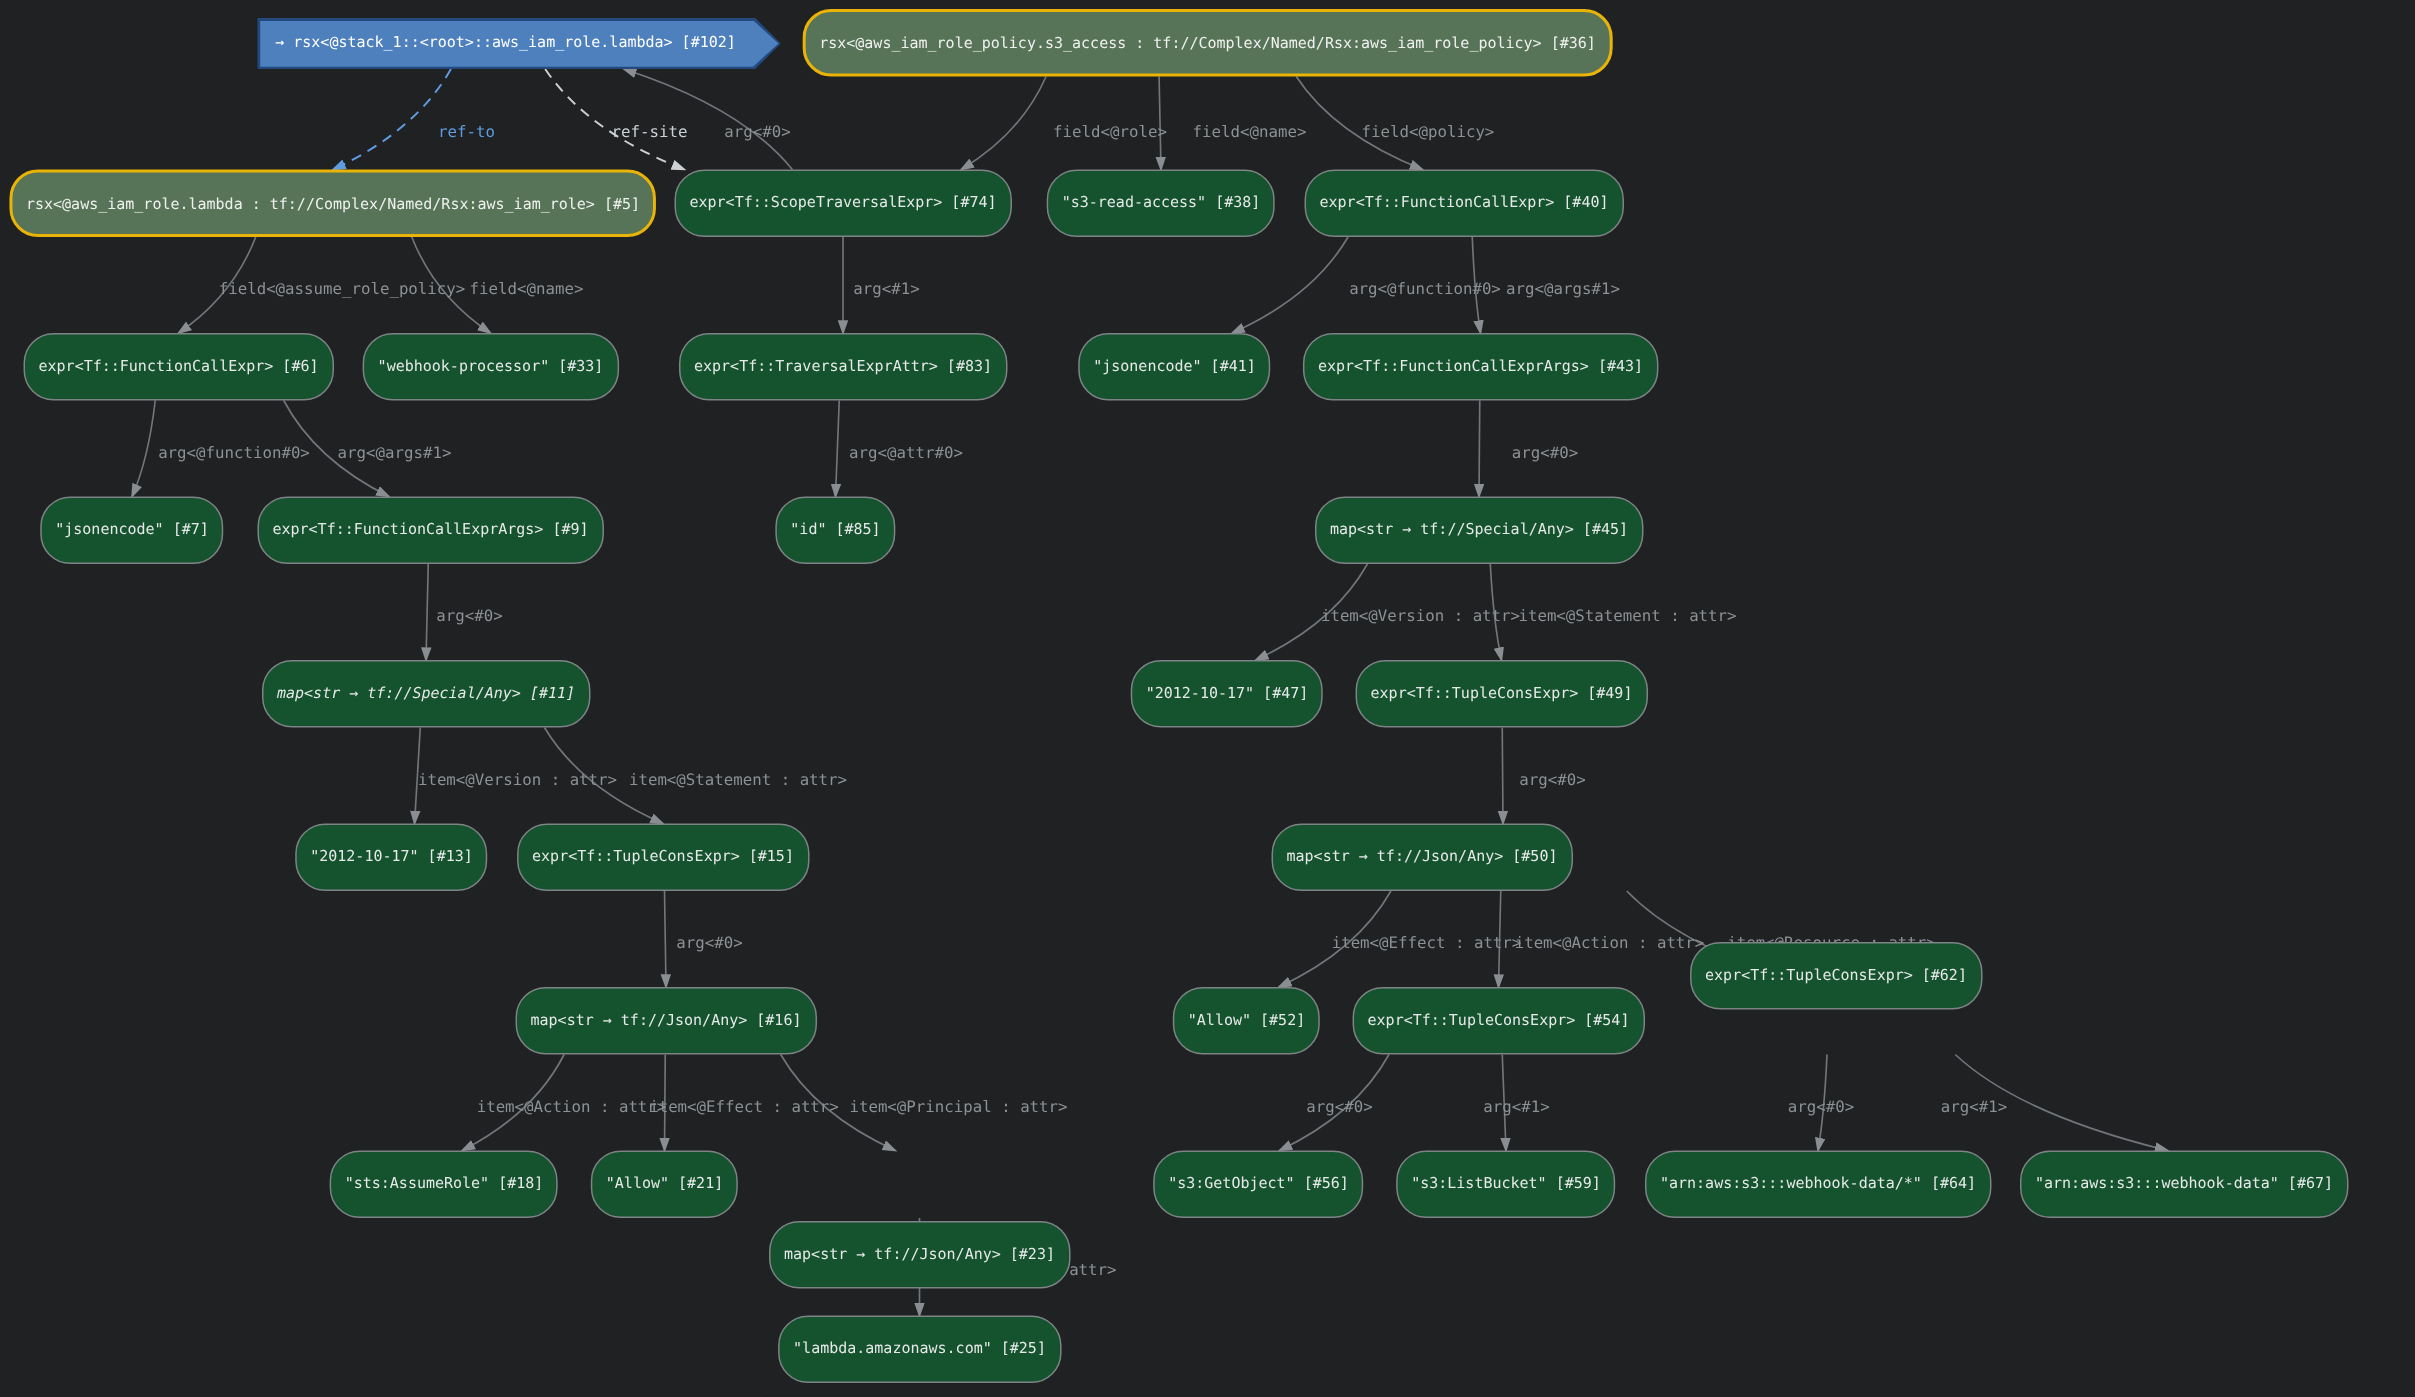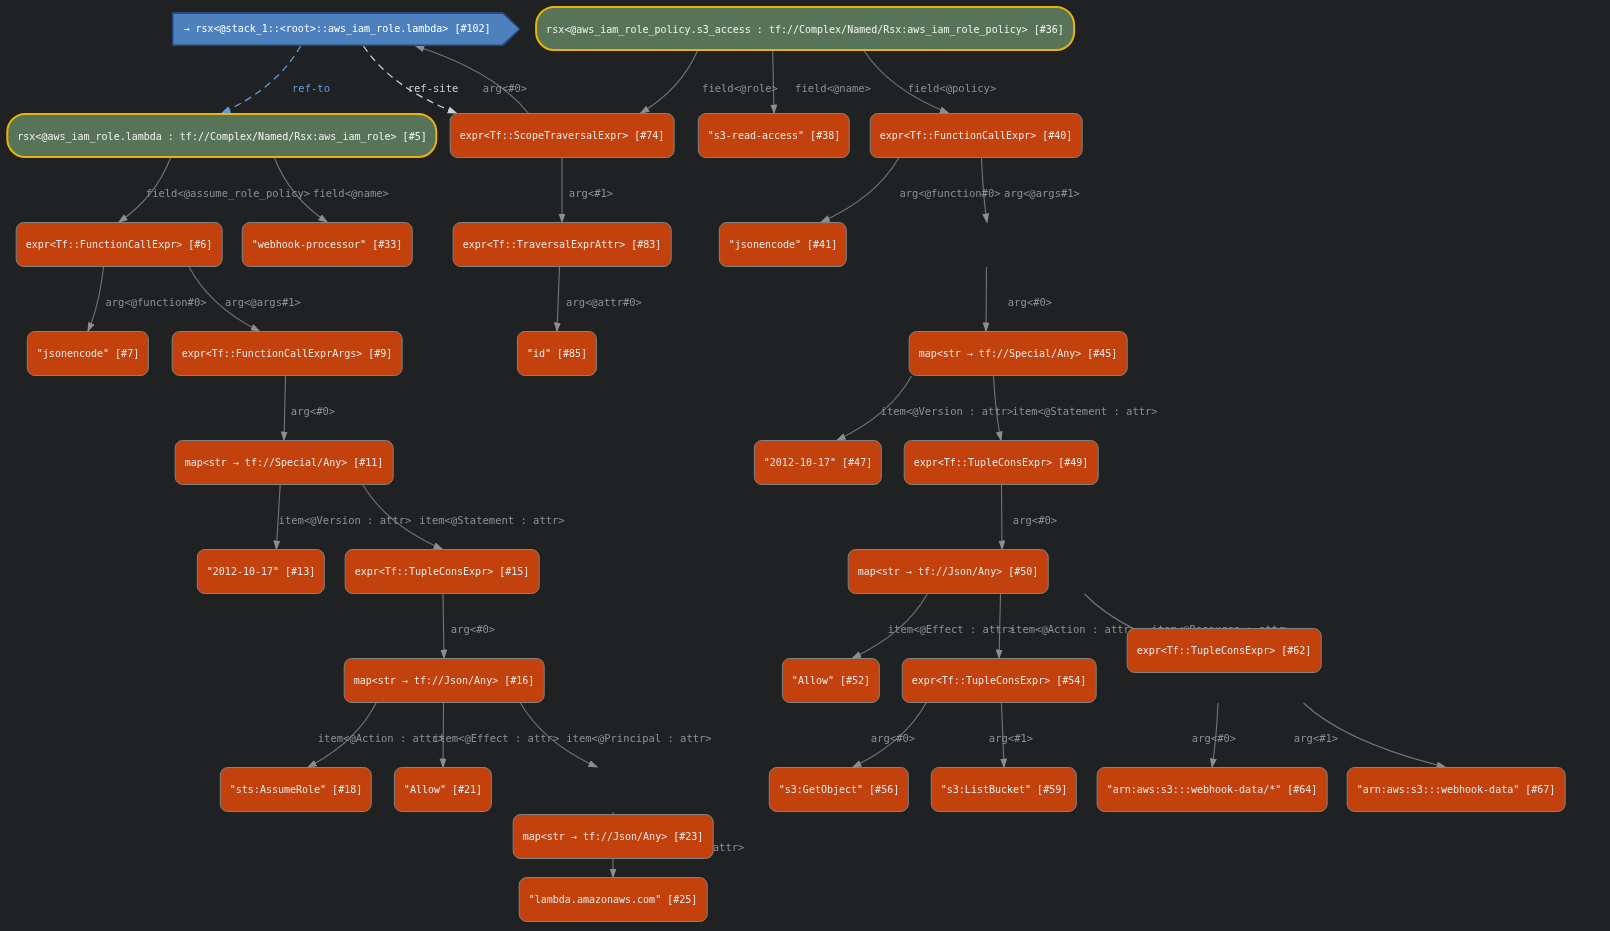--- a/index.html
+++ b/index.html
@@ -5,22 +5,22 @@
   html,body{margin:0;padding:0;background:#1f2123;}
   #canvas{
     position:relative;width:1610px;height:931px;background:#1f2123;
     overflow:hidden;font-family:"DejaVu Sans Mono","Liberation Mono",monospace;
   }
   #edges{position:absolute;left:0;top:0;width:1610px;height:931px;}
   #nodes{position:absolute;left:0;top:0;width:100%;height:100%;pointer-events:none;}
   .node{
     position:absolute;transform:translateX(-50%);
     height:45px;line-height:43px;padding:0 9px;box-sizing:border-box;
-    border:1px solid #7e8386;border-radius:8px;
-    color:#e6e8e9;font-size:10px;white-space:pre;background:#c2410c;
+    border:1px solid #7e8386;border-radius:20px;
+    color:#e6e8e9;font-size:10px;white-space:pre;background:#14532d;
   }
   .node.resource{
     background:#587458;border:2px solid #eab308;color:#eff1ef;border-radius:19px;
   }
   .node.ref{
     padding:0;border:none;border-radius:0;background:#24497e;
     height:34px;line-height:34px;color:#ffffff;
   }
   .node.ref, .node.ref .fill{
     clip-path:polygon(0 0, calc(100% - 17px) 0, 100% 50%, calc(100% - 17px) 100%, 0 100%);
@@ -128,25 +128,26 @@
       <div class="node ref" style="left: 346px; top: 12px;"><span class="fill"></span><span class="txt">→ rsx&lt;@stack_1::&lt;root&gt;::aws_iam_role.lambda&gt; [#102]</span></div>
       <div class="node resource" style="left: 805px; top: 6px;">rsx&lt;@aws_iam_role_policy.s3_access : tf://Complex/Named/Rsx:aws_iam_role_policy&gt; [#36]</div>
       <div class="node resource" style="left: 222px; top: 113px;">rsx&lt;@aws_iam_role.lambda : tf://Complex/Named/Rsx:aws_iam_role&gt; [#5]</div>
       <div class="node plain" style="left: 562px; top: 113px;">expr&lt;Tf::ScopeTraversalExpr&gt; [#74]</div>
       <div class="node plain" style="left: 774px; top: 113px;">"s3-read-access" [#38]</div>
       <div class="node plain" style="left: 976px; top: 113px;">expr&lt;Tf::FunctionCallExpr&gt; [#40]</div>
       <div class="node plain" style="left: 119px; top: 222px;">expr&lt;Tf::FunctionCallExpr&gt; [#6]</div>
       <div class="node plain" style="left: 327px; top: 222px;">"webhook-processor" [#33]</div>
       <div class="node plain" style="left: 562px; top: 222px;">expr&lt;Tf::TraversalExprAttr&gt; [#83]</div>
       <div class="node plain" style="left: 783px; top: 222px;">"jsonencode" [#41]</div>
+      <div class="node plain" style="left: 987px; top: 222px;">expr&lt;Tf::FunctionCallExprArgs&gt; [#43]</div>
       <div class="node plain" style="left: 88px; top: 331px;">"jsonencode" [#7]</div>
       <div class="node plain" style="left: 287px; top: 331px;">expr&lt;Tf::FunctionCallExprArgs&gt; [#9]</div>
       <div class="node plain" style="left: 557px; top: 331px;">"id" [#85]</div>
-      <div class="node plain" style="left: 986px; top: 331px; margin-left: 32px;">map&lt;str → tf://Special/Any&gt; [#45]</div>
-      <div class="node plain" style="left: 284px; top: 440px;">map&lt;str → tf://Special/Any&gt; [#11]</div>
+      <div class="node plain" style="left: 986px; top: 331px;">map&lt;str → tf://Special/Any&gt; [#45]</div>
+      <div class="node plain" style="left: 284px; top: 440px; font-style: italic;">map&lt;str → tf://Special/Any&gt; [#11]</div>
       <div class="node plain" style="left: 818px; top: 440px;">"2012-10-17" [#47]</div>
       <div class="node plain" style="left: 1001px; top: 440px;">expr&lt;Tf::TupleConsExpr&gt; [#49]</div>
       <div class="node plain" style="left: 261px; top: 549px;">"2012-10-17" [#13]</div>
       <div class="node plain" style="left: 442px; top: 549px;">expr&lt;Tf::TupleConsExpr&gt; [#15]</div>
       <div class="node plain" style="left: 948px; top: 549px;">map&lt;str → tf://Json/Any&gt; [#50]</div>
       <div class="node plain" style="left: 444px; top: 658px;">map&lt;str → tf://Json/Any&gt; [#16]</div>
       <div class="node plain" style="left: 831px; top: 658px;">"Allow" [#52]</div>
       <div class="node plain" style="left: 999px; top: 658px;">expr&lt;Tf::TupleConsExpr&gt; [#54]</div>
       <div class="node plain" style="left: 1224px; top: 628px;">expr&lt;Tf::TupleConsExpr&gt; [#62]</div>
       <div class="node plain" style="left: 296px; top: 767px;">"sts:AssumeRole" [#18]</div>

